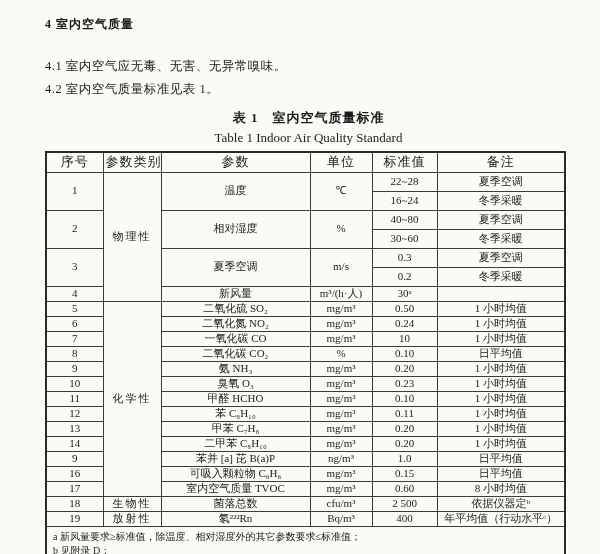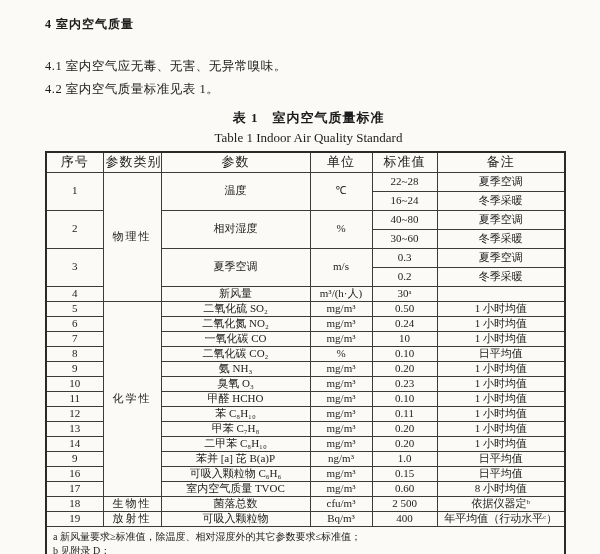--- a/index.html
+++ b/index.html
@@ -210,21 +210,21 @@
           <td>18</td>
           <td class="category-cell">生物性</td>
           <td>菌落总数</td>
           <td>cfu/m³</td>
           <td>2 500</td>
           <td>依据仪器定ᵇ</td>
         </tr>
         <tr>
           <td>19</td>
           <td class="category-cell">放射性</td>
-          <td>可吸入颗粒物</td>
+          <td>氡²²²Rn</td>
           <td>Bq/m³</td>
           <td>400</td>
           <td>年平均值（行动水平ᶜ）</td>
         </tr>
         <tr>
           <td colspan="6" class="footnote-cell">
             <div class="footnote-line">a 新风量要求≥标准值，除温度、相对湿度外的其它参数要求≤标准值；</div>
             <div class="footnote-line">b 见附录 D；</div>
             <div class="footnote-line">c 达到此水平建议采取干预行动以降低室内氡浓度。</div>
           </td>

